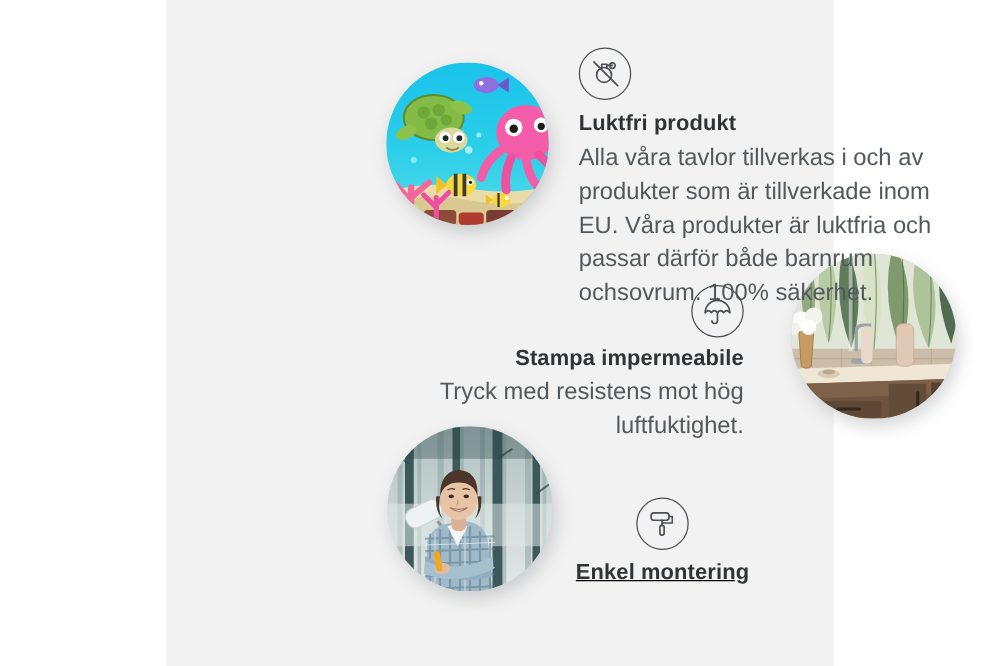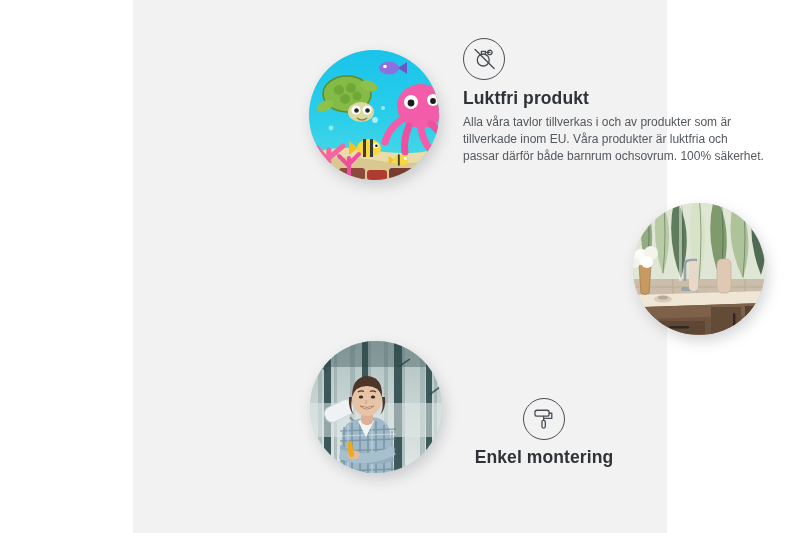--- a/index.html
+++ b/index.html
@@ -50,39 +50,39 @@
 
   .f-title{
     font-size:17.5px;
     font-weight:bold;
     color:#2f3337;
     letter-spacing:0.1px;
     margin:0;
     line-height:1.25;
   }
   .f-body{
-    font-size:12px;
+    font-size:19px;
     color:#53585d;
     line-height:1.42;
     margin:0;
   }
 
   
   #feature-odourless{ left:330px; top:38px; width:304px; }
   #feature-odourless .icon-circle{ margin:0 0 8px 0; }
   #feature-odourless .f-title{ margin-bottom:4px; }
 
   
   #feature-waterproof{ left:200px; top:228px; width:262px; text-align:right; }
   #feature-waterproof .icon-wrap{ display:flex; justify-content:flex-end; }
   #feature-waterproof .icon-circle{ margin:0 0 6px 0; }
   #feature-waterproof .f-title{ margin-bottom:3px; }
 
   
-  #feature-assembly{ left:316px; top:398px; width:190px; text-align:center; }
+  #feature-assembly{ left:302px; top:398px; width:190px; text-align:center;text-decoration:underline; }
   #feature-assembly .icon-wrap{ display:flex; justify-content:center; }
   #feature-assembly .icon-circle{ margin:0 0 7px 0; }
   #feature-assembly .f-title{ margin-bottom:3px; }
 </style>
 </head>
 <body>
 
 <div id="stage">
 
   <div id="panel">
@@ -358,20 +358,40 @@
             <path d="M19.6 4.4 a2.3 2.3 0 1 1 0 4.6 a2.3 2.3 0 0 1 0 -4.6"></path>
 
             <path d="M4.2 3.6 L24 23.4"></path>
           </svg>
         </div>
       </div>
       <h2 class="f-title">Luktfri produkt</h2>
       <p class="f-body">Alla våra tavlor tillverkas i och av produkter som är tillverkade inom EU. Våra produkter är luktfria och passar därför både barnrum ochsovrum. 100% säkerhet.</p>
     </div>
 
+    <div class="feature" id="feature-waterproof">
+      <div class="icon-wrap">
+        <div class="icon-circle">
+          <svg width="26" height="26" viewBox="0 0 28 28" fill="none" stroke="#4a4f55" stroke-width="1.4" stroke-linecap="round" stroke-linejoin="round">
+
+            <path d="M3.4 15.2 a10.6 10.6 0 0 1 21.2 0"></path>
+
+            <path d="M3.4 15.2 q2.65 -3.4 5.3 0 q2.65 -3.4 5.3 0 q2.65 -3.4 5.3 0 q2.65 -3.4 5.3 0"></path>
+
+            <path d="M14 15.2 L14 22.2"></path>
+
+            <path d="M14 22.2 a2.4 2.4 0 0 1 -4.8 0"></path>
+
+            <path d="M14 4.6 L14 2.8"></path>
+          </svg>
+        </div>
+      </div>
+      <h2 class="f-title">Stampa impermeabile</h2>
+      <p class="f-body">Tryck med resistens mot hög luftfuktighet.</p>
+    </div>
 
     <div class="feature" id="feature-assembly">
       <div class="icon-wrap">
         <div class="icon-circle">
           <svg width="26" height="26" viewBox="0 0 28 28" fill="none" stroke="#4a4f55" stroke-width="1.4" stroke-linecap="round" stroke-linejoin="round">
 
             <rect x="4.2" y="4.6" width="15.4" height="6.4" rx="2.4"></rect>
 
             <path d="M19.6 7.8 L22.4 7.8 L22.4 13.4 L13.6 13.4"></path>
 

